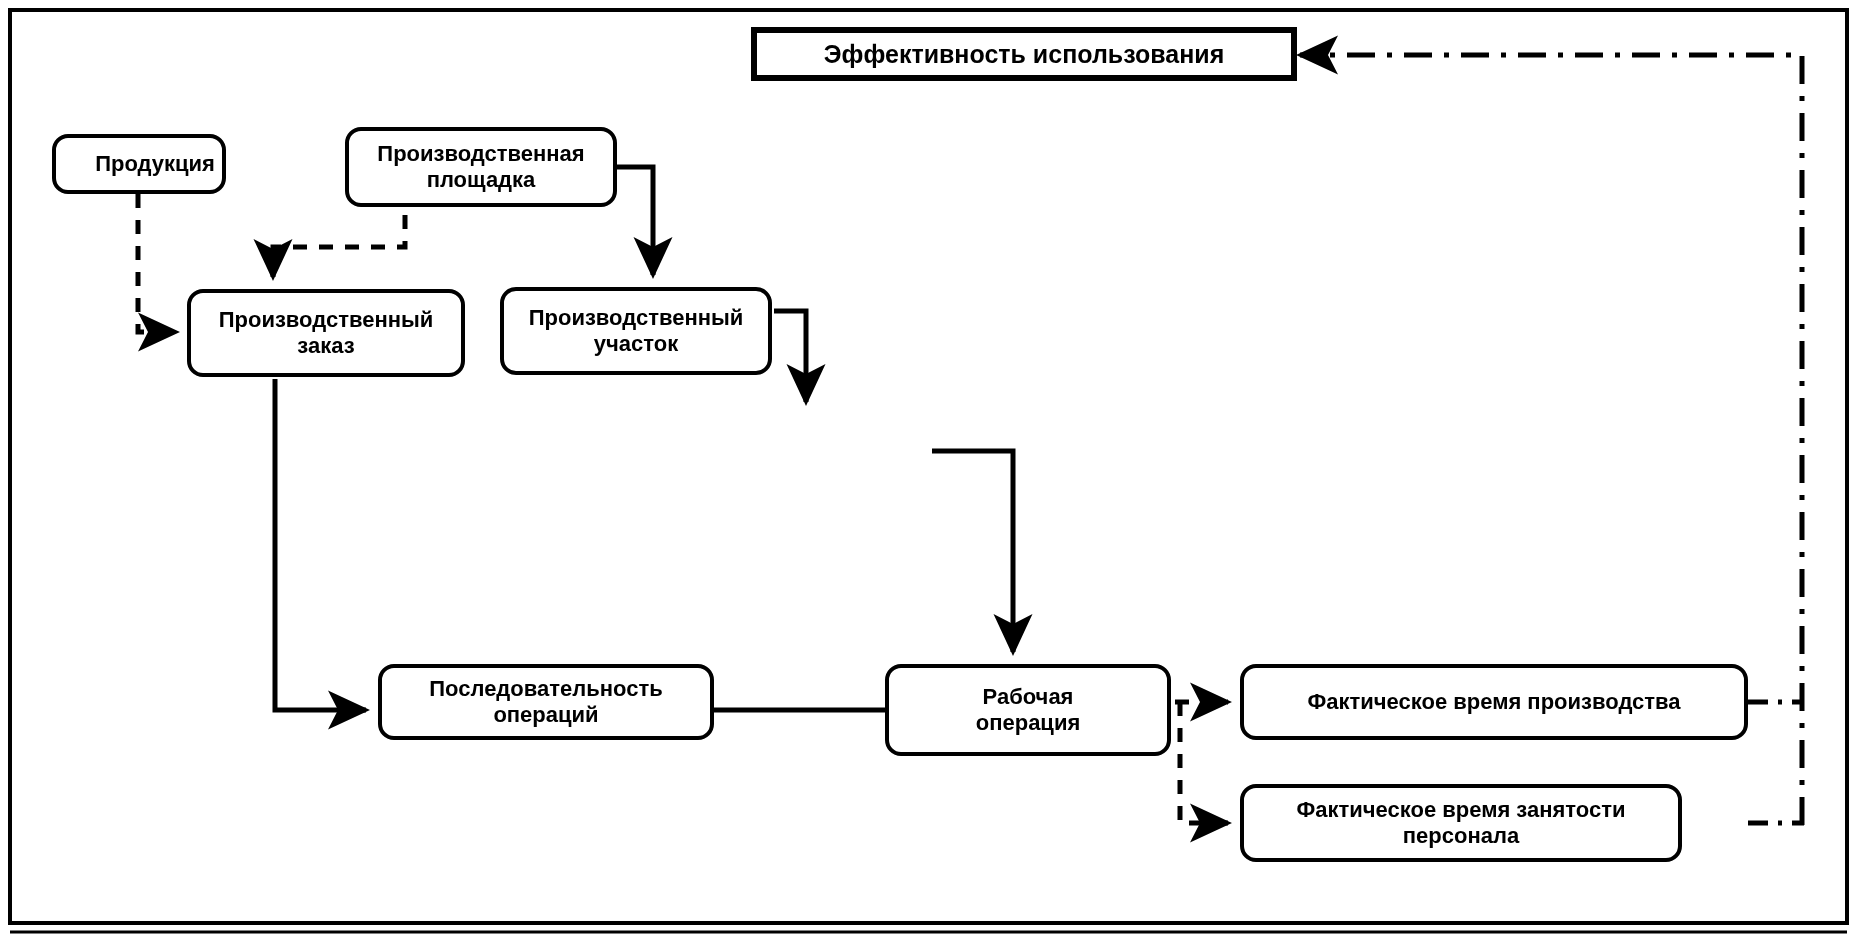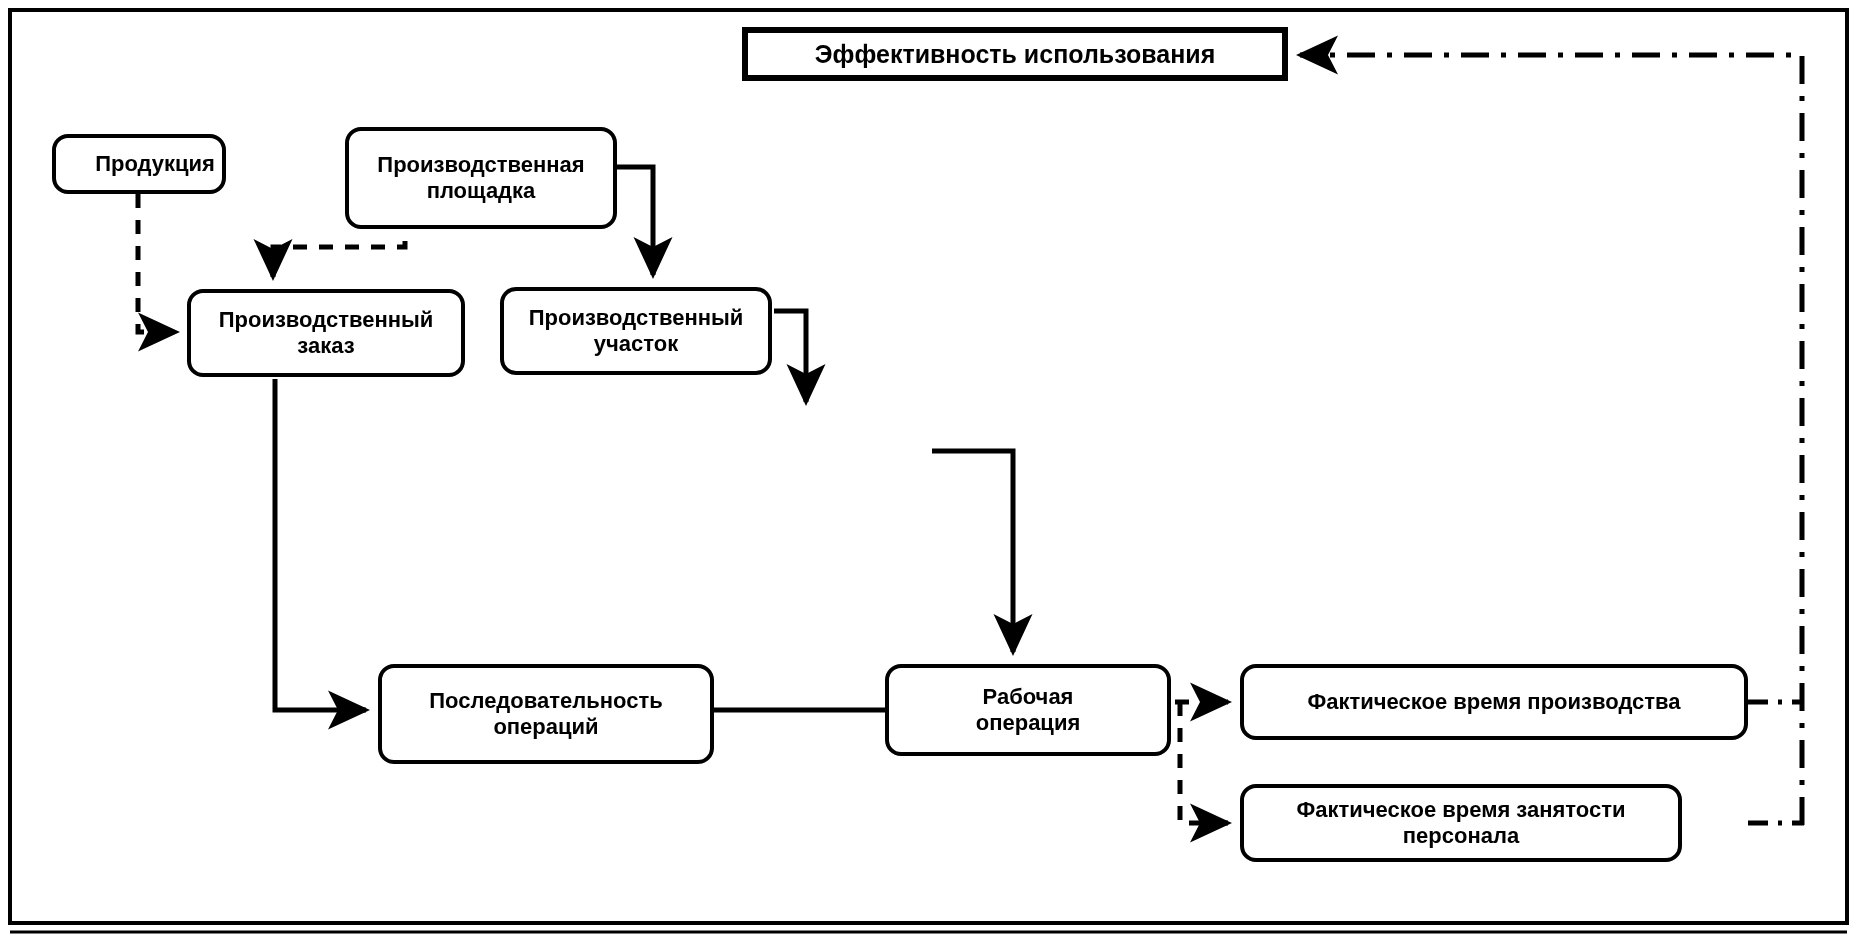--- a/index.html
+++ b/index.html
@@ -37,20 +37,21 @@
     line-height: 1.16;
     z-index: 3;
   }
   .node-rounded {
     border: 4px solid #000000;
     border-radius: 16px;
   }
   .node-rect {
     border: 6px solid #000000;
     border-radius: 0;
+    margin-left: 9px;
   }
   .node span {
     display: block;
     padding: 0 8px;
     white-space: pre-line;
   }
 </style>
 </head>
 <body>
 
@@ -100,37 +101,37 @@
   </svg>
 
   <div class="node node-rect" style="left:742px; top:27px; width:546px; height:54px; font-size:25px;">
     <span>Эффективность использования</span>
   </div>
 
   <div class="node node-rounded" style="left:52px; top:134px; width:174px; height:60px; font-size:22px;padding-left:32px;">
     <span>Продукция</span>
   </div>
 
-  <div class="node node-rounded" style="left:345px; top:127px; width:272px; height:102px; font-size:22px;">
+  <div class="node node-rounded" style="left:345px; top:127px; width:272px; height:80px; font-size:22px;">
     <span>Производственная
 площадка</span>
   </div>
 
   <div class="node node-rounded" style="left:187px; top:289px; width:278px; height:88px; font-size:22px;">
     <span>Производственный
 заказ</span>
   </div>
 
   <div class="node node-rounded" style="left:500px; top:287px; width:272px; height:88px; font-size:22px;">
     <span>Производственный
 участок</span>
   </div>
 
 
-  <div class="node node-rounded" style="left:378px; top:664px; width:336px; height:100px; font-size:22px;">
+  <div class="node node-rounded" style="left:378px; top:664px; width:336px; height:76px; font-size:22px;">
     <span>Последовательность
 операций</span>
   </div>
 
   <div class="node node-rounded" style="left:885px; top:664px; width:286px; height:92px; font-size:22px;">
     <span>Рабочая
 операция</span>
   </div>
 
   <div class="node node-rounded" style="left:1240px; top:664px; width:508px; height:76px; font-size:22px;text-align:right;">

